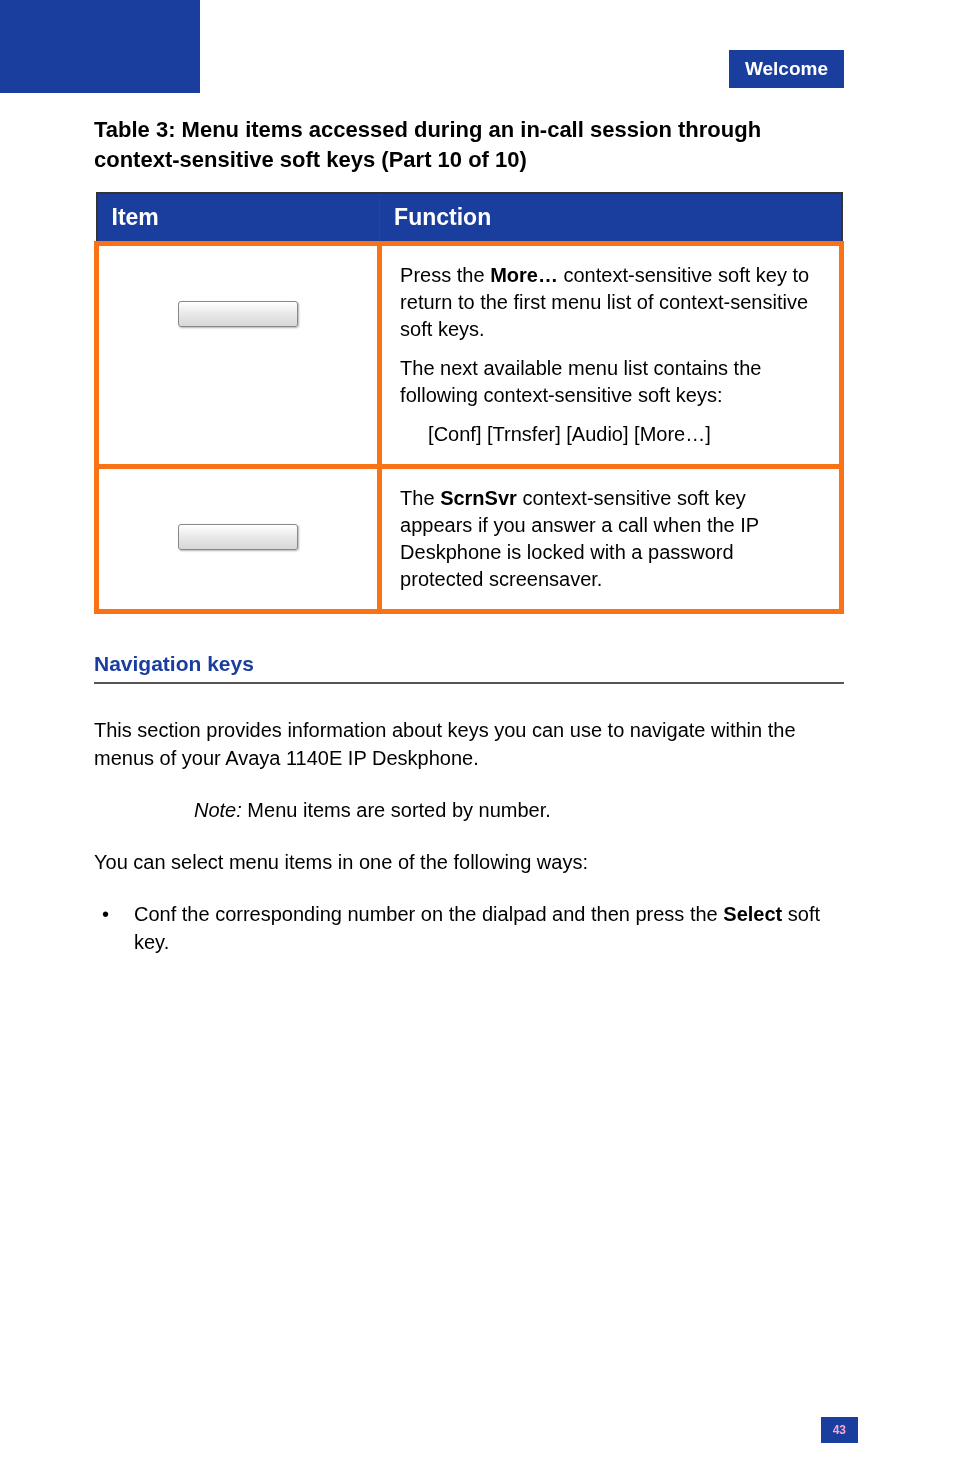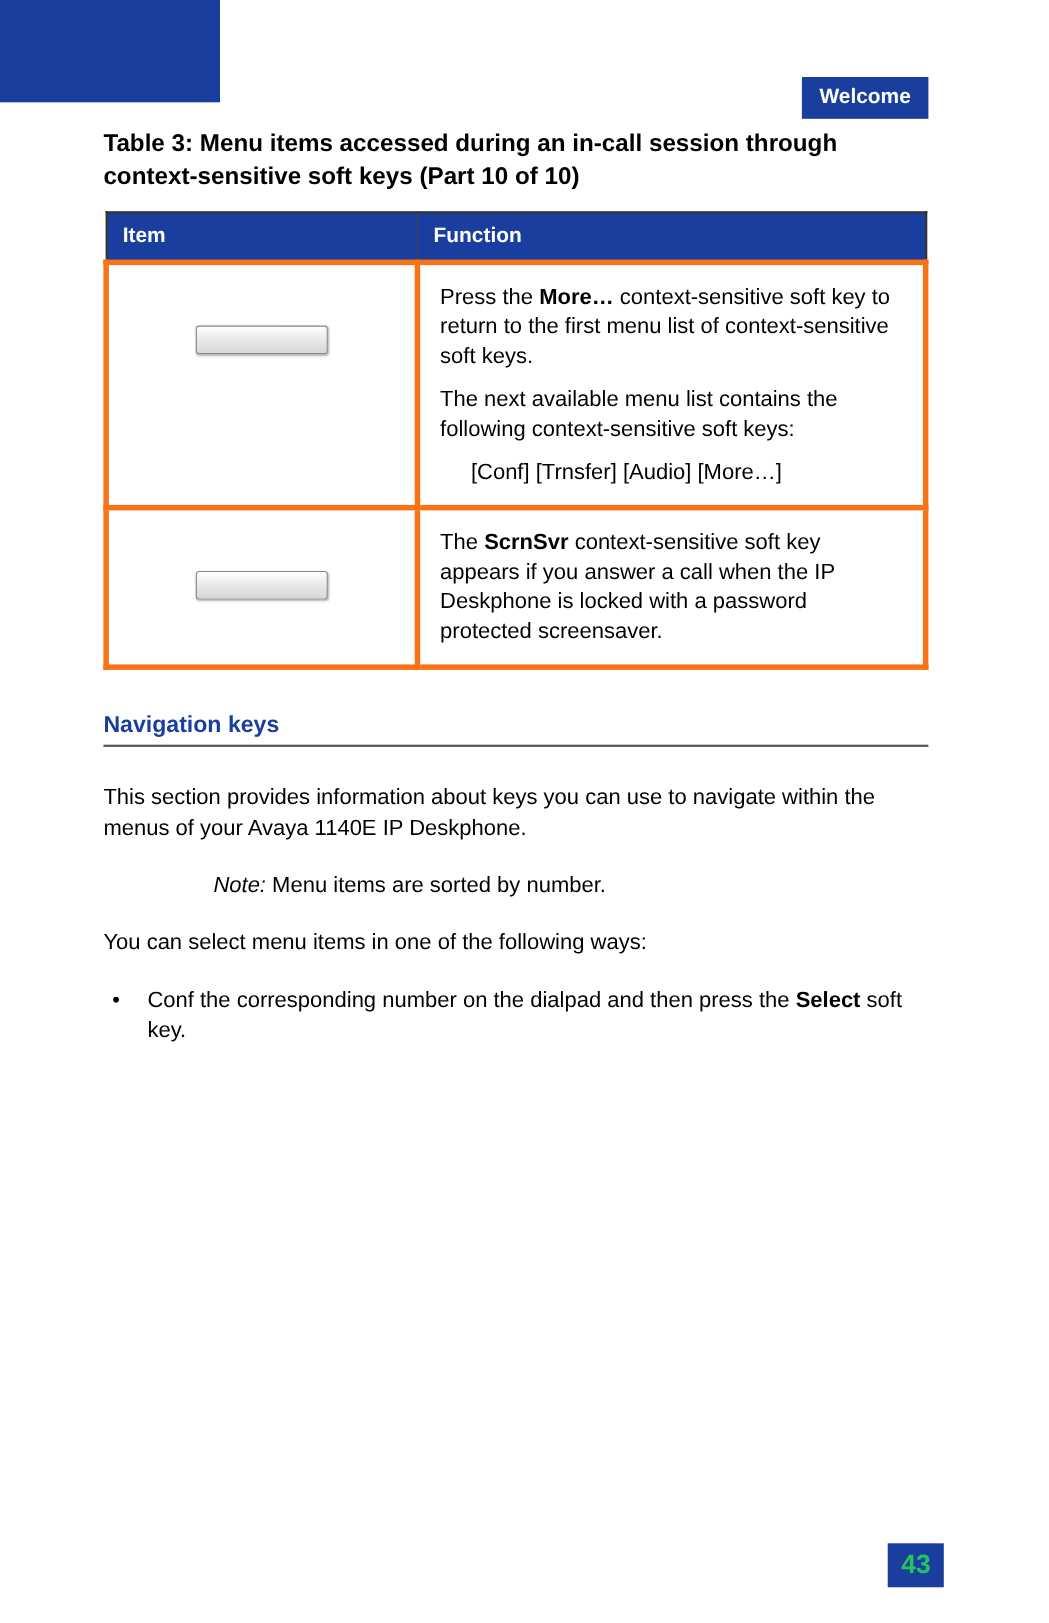--- a/index.html
+++ b/index.html
@@ -21,21 +21,20 @@
     .section-tab {
       position: absolute;
       top: 50px;
       right: 110px;
       background: #1a3e9e;
       color: #fff;
       font-family: Arial, Helvetica, sans-serif;
       font-weight: bold;
       padding: 8px 16px;
       font-size: 19px;
-      margin-top: 20px;
     }
     .content {
       position: absolute;
       top: 115px;
       left: 80px;
       right: 110px;
       margin-left: 14px;
     }
     .table-title {
       font-family: Arial, Helvetica, sans-serif;
@@ -52,21 +51,21 @@
     }
     table.menu thead tr {
       background: #1a3e9e;
     }
     table.menu thead th {
       border: 1px solid #444;
       color: #fff;
       font-weight: bold;
       text-align: left;
       padding: 10px 14px;
-      font-size: 19px;
+      font-size: 23px;
     }
     table.menu tbody td {
       border: 5px solid #f97316;
       padding: 16px 18px;
       vertical-align: top;
       font-size: 20px;
       line-height: 1.35;
       color: #000;
     }
     table.menu tbody td.itemcell {
@@ -127,24 +126,24 @@
       position: absolute;
       left: 8px;
       top: 0;
       font-size: 20px;
     }
     .page-number {
       position: absolute;
       bottom: 32px;
       right: 96px;
       background: #1a3e9e;
-      color: #22c55e;
+      color: #f9a8d4;
       font-weight: bold;
       padding: 6px 12px;
-      font-size: 24px;
+      font-size: 12px;
     }
   </style>
 </head>
 <body>
 
 <div class="header-bar"></div>
 
 <div class="section-tab">
   <span>Welcome</span>
 </div>

